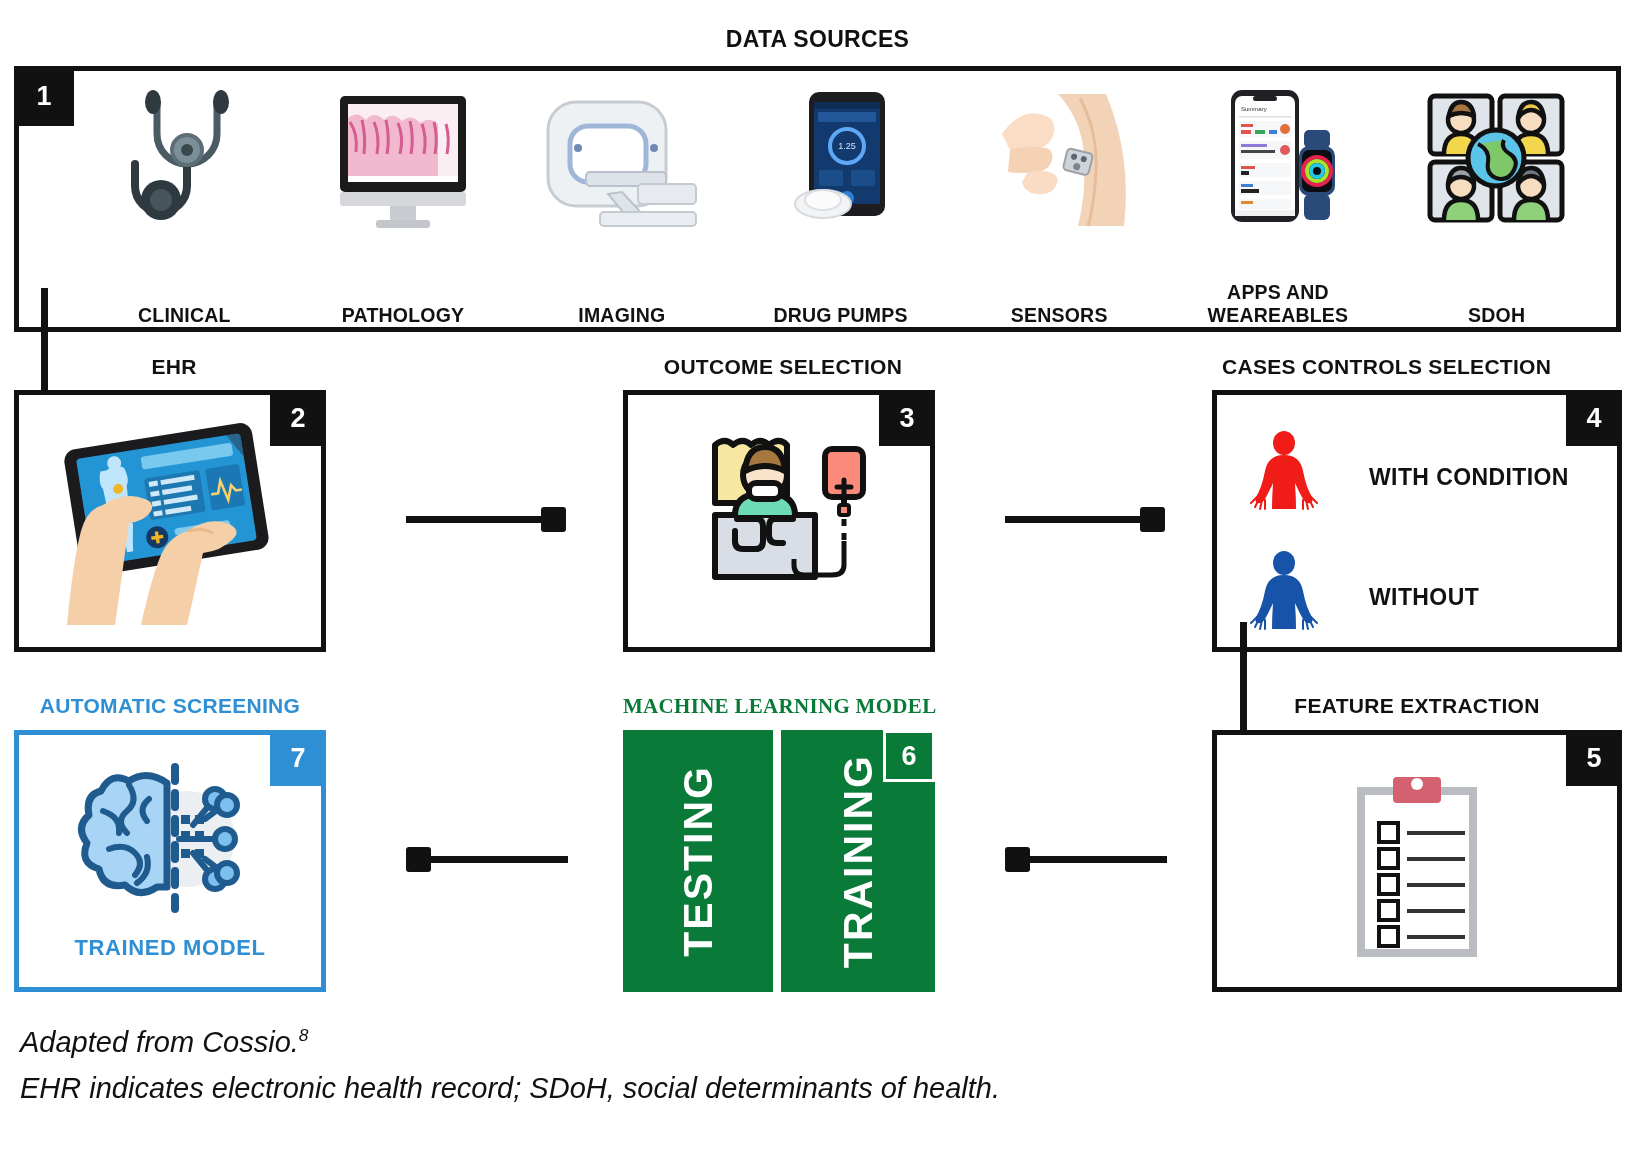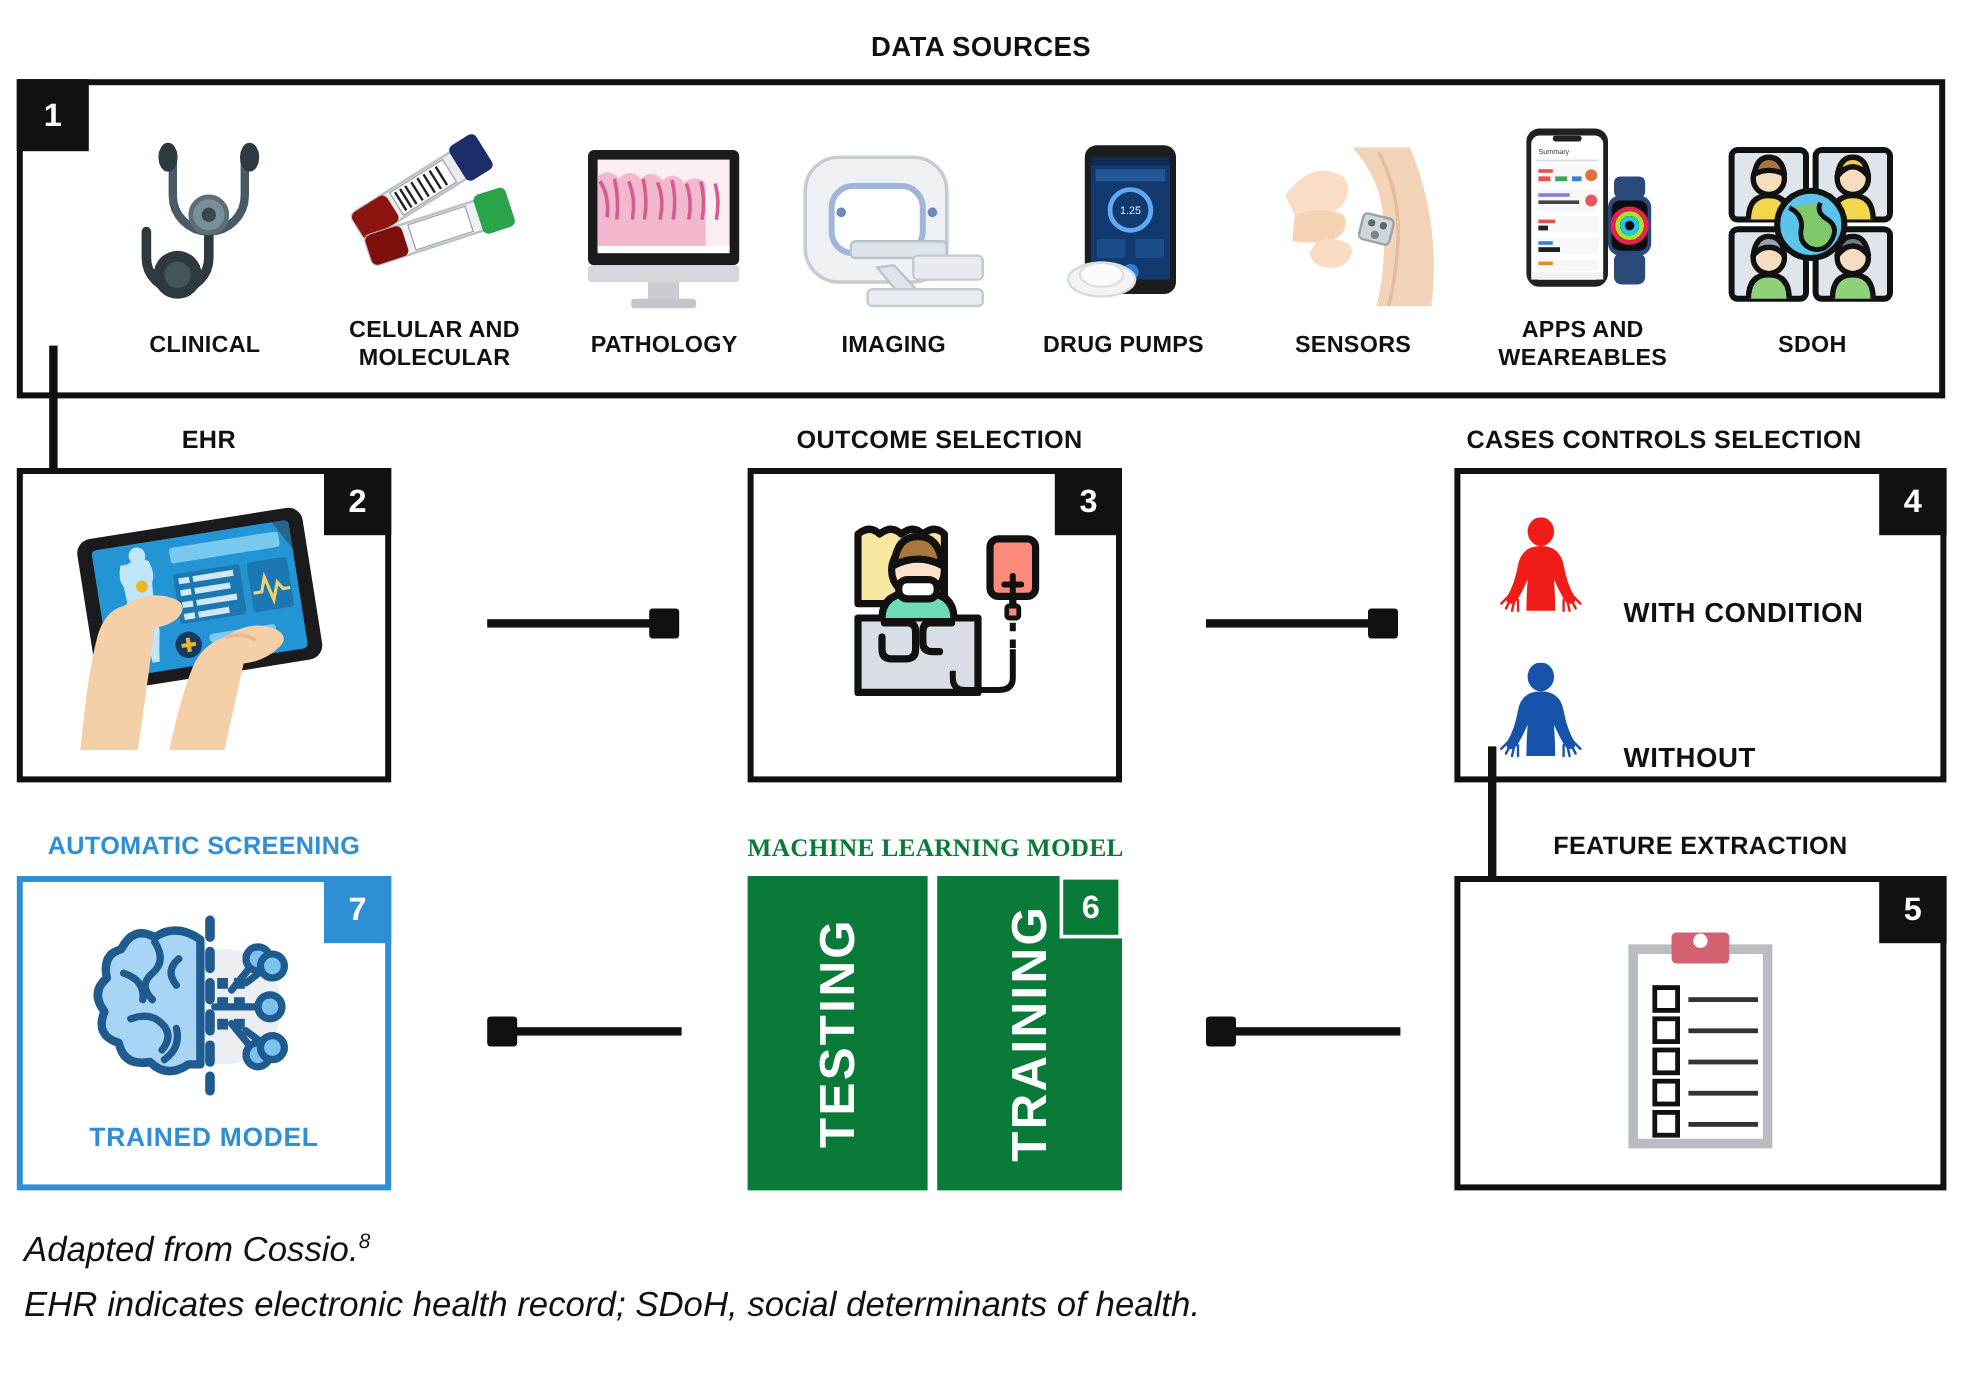--- a/index.html
+++ b/index.html
@@ -52,38 +52,38 @@
   .conn-sq { position: absolute; background: #111; width: 25px; height: 25px; border-radius: 3px; }
 
   
   #ds-panel { left: 14px; top: 66px; width: 1607px; height: 266px; }
   .ds-grid {
     position: absolute; left: 0; top: 0; width: 100%; height: 100%;
     display: flex; align-items: flex-start; padding: 12px 10px 0 56px;
   }
   .ds-item {
     flex: 1 1 0; display: flex; flex-direction: column;
-    align-items: center; justify-content: center; height: 100%;
+    align-items: center; justify-content: space-between; height: 100%;
   }
   .ds-art { height: 150px; width: 100%; display:flex; align-items:center; justify-content:center; }
   .ds-label {
     margin-top: 14px; font-size: 19.5px; font-weight: bold;
     text-align: center; line-height: 1.18; letter-spacing: .2px;
   }
 
   
   .caption {
     position: absolute; left: 20px;
     font-style: italic; font-size: 29px; line-height: 1.42;
     color: #111; white-space: nowrap;
   }
   .caption sup { font-size: .6em; vertical-align: super; }
 
   
-  .cc-row { display: flex; align-items: flex-end; gap: 34px; }
+  .cc-row { display: flex; align-items: center; gap: 50px; }
   .cc-text { font-size: 23px; font-weight: bold; letter-spacing: .4px; }
 
   
   .mlcell {
     position: absolute; background: #0a7a38;
     display: flex; align-items: center; justify-content: center;
   }
   .mlcell span {
     writing-mode: vertical-rl; transform: rotate(180deg);
     color: #fff; font-weight: bold; font-size: 41px; letter-spacing: 2px;
@@ -115,43 +115,20 @@
             <path d="M68 76 v22 a26 26 0 0 1 -52 0 v-22" fill="none" stroke="#2f3a40" stroke-width="8" stroke-linecap="round"></path>
             <circle cx="68" cy="62" r="15" fill="#7b8f99" stroke="#5d6e77" stroke-width="4"></circle>
             <circle cx="68" cy="62" r="6" fill="#3a474d"></circle>
             <circle cx="42" cy="112" r="20" fill="#2f3a40"></circle>
             <circle cx="42" cy="112" r="11" fill="#46545c"></circle>
           </svg>
         </div>
         <div class="ds-label">CLINICAL</div>
       </div>
 
-      <div class="ds-item">
-        <div class="ds-art">
-          <svg width="160" height="140" viewBox="0 0 160 140">
-            <g transform="rotate(-32 80 70)">
-              <rect x="18" y="36" width="110" height="26" rx="5" fill="#e9ecef" stroke="#b9c0c6" stroke-width="2"></rect>
-              <rect x="18" y="36" width="34" height="26" rx="5" fill="#8e1410"></rect>
-              <rect x="116" y="32" width="26" height="34" rx="5" fill="#1d2f6b"></rect>
-              <rect x="56" y="38" width="52" height="22" fill="#fff" stroke="#9aa1a8"></rect>
-              <g stroke="#222" stroke-width="2">
-                <path d="M60 40 v18 M65 40 v18 M70 40 v18 M76 40 v18 M82 40 v18 M88 40 v18 M94 40 v18 M100 40 v18"></path>
-              </g>
-            </g>
-            <g transform="rotate(-18 80 92)">
-              <rect x="24" y="74" width="108" height="26" rx="5" fill="#eef1f3" stroke="#b9c0c6" stroke-width="2"></rect>
-              <rect x="24" y="74" width="32" height="26" rx="5" fill="#7d0f0c"></rect>
-              <rect x="120" y="70" width="28" height="34" rx="5" fill="#2aa34a"></rect>
-              <rect x="62" y="76" width="50" height="22" fill="#fff" stroke="#9aa1a8"></rect>
-            </g>
-          </svg>
-        </div>
-        <div class="ds-label" style="white-space:pre-line;">CELULAR AND
-MOLECULAR</div>
-      </div>
 
       <div class="ds-item">
         <div class="ds-art">
           <svg width="150" height="140" viewBox="0 0 150 140">
             <rect x="12" y="8" width="126" height="96" rx="5" fill="#1b1b1b"></rect>
             <rect x="20" y="16" width="110" height="72" fill="#fbeef3"></rect>
             <g fill="#e887ad" opacity=".95">
               <path d="M20 30 q10 -8 18 2 q8 -10 18 0 q9 -9 18 1 q10 -8 18 2 q10 -7 18 1 v56 H20 Z" opacity=".55"></path>
               <path d="M22 34 q8 12 6 30 M34 32 q4 16 2 34 M46 34 q6 14 3 32 M58 32 q4 18 1 34 M70 35 q6 14 2 31 M82 33 q4 16 1 33 M94 36 q5 13 2 30 M106 34 q4 15 1 32 M118 36 q4 14 1 30" stroke="#d2558c" stroke-width="3" fill="none"></path>
             </g>

